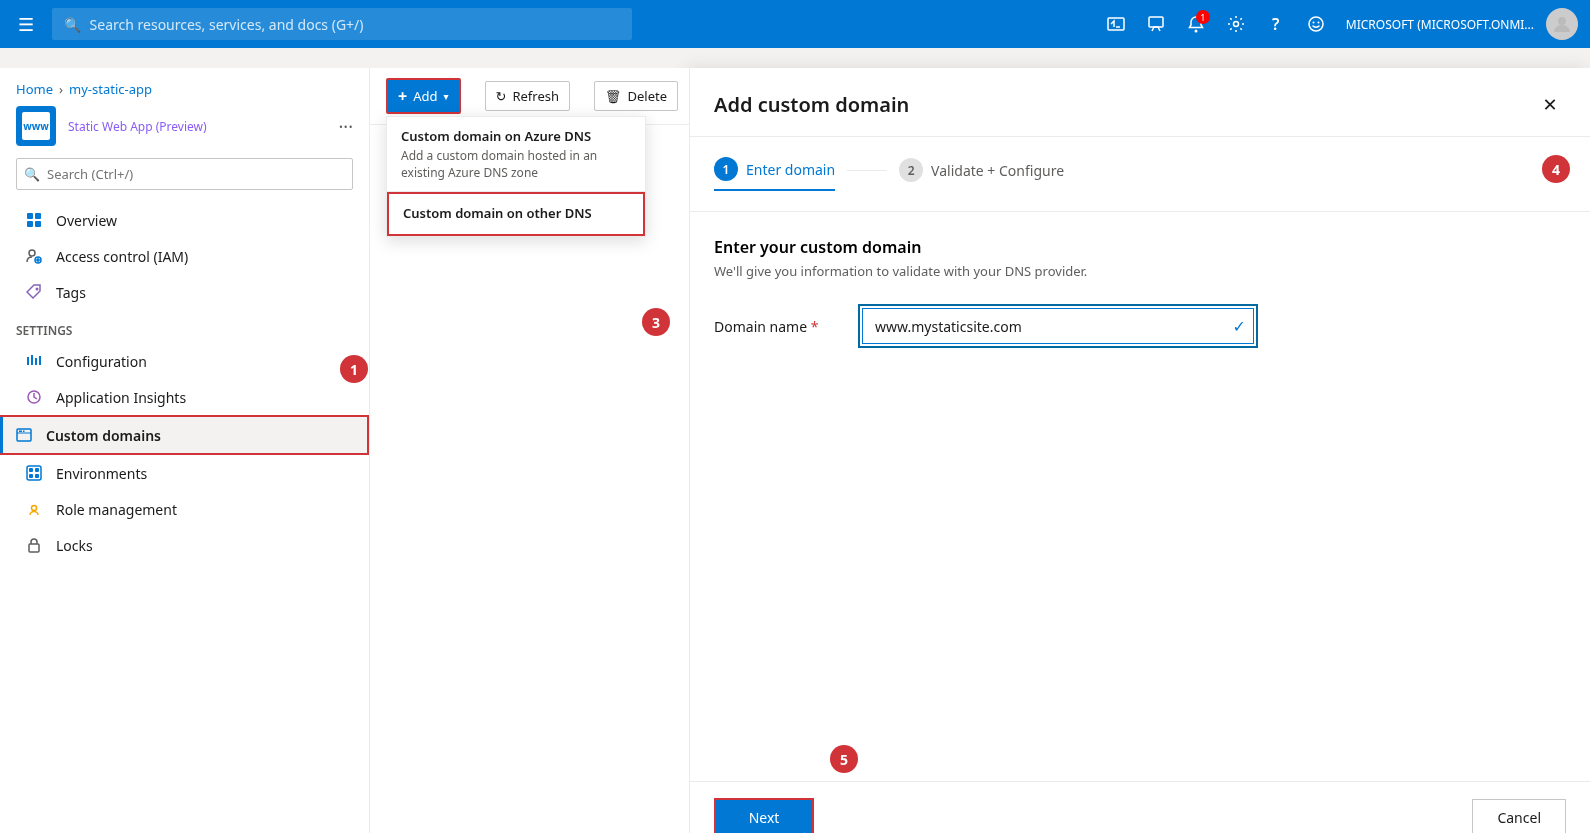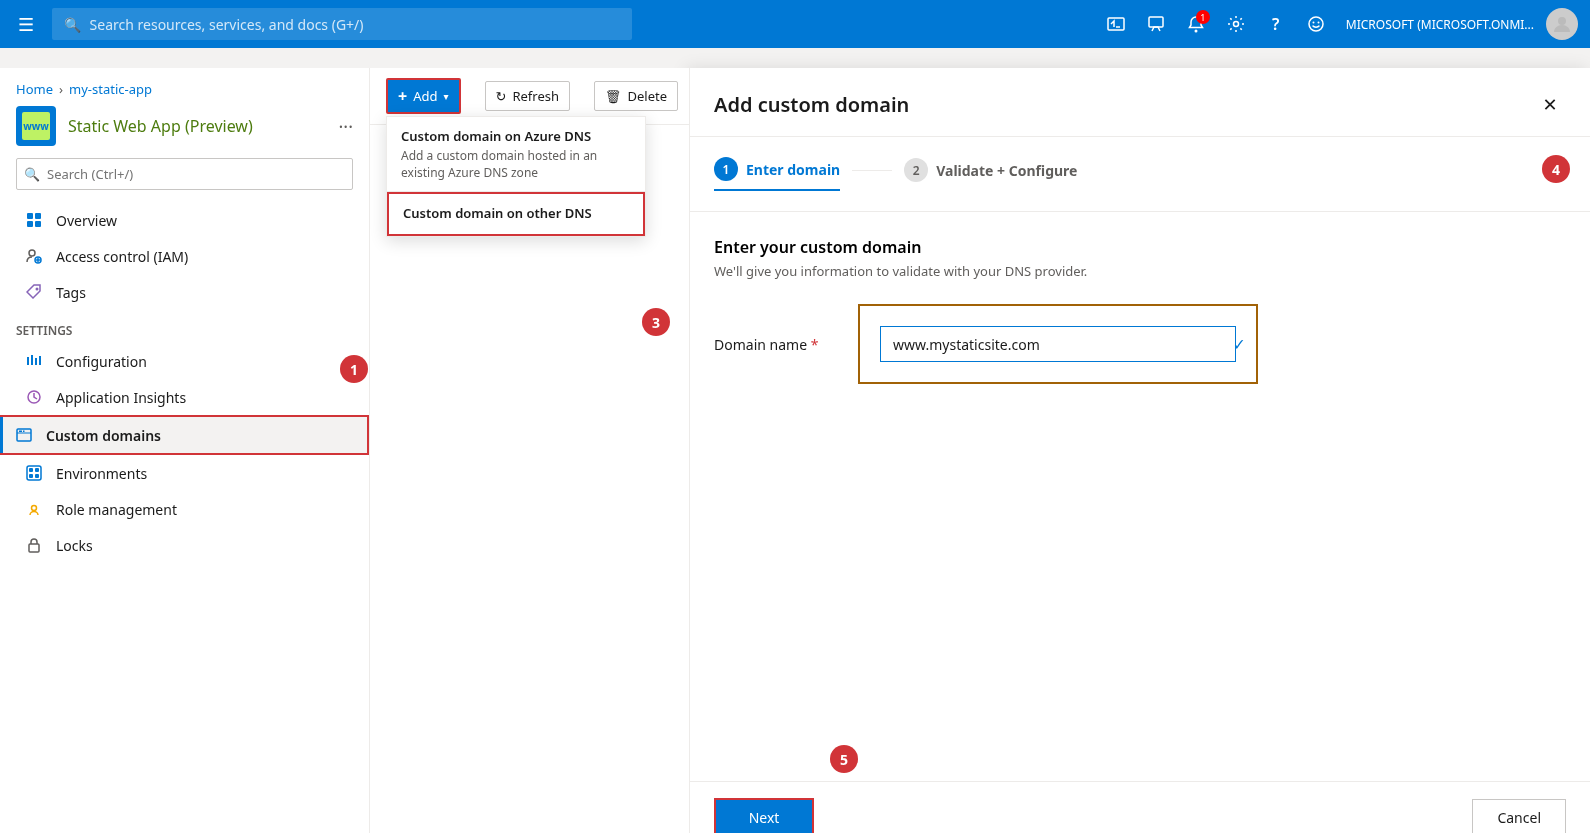--- a/index.html
+++ b/index.html
@@ -147,39 +147,39 @@
       background: #0078d4;
       border-radius: 4px;
       display: flex;
       align-items: center;
       justify-content: center;
     }
 
     .resource-icon-inner {
       width: 28px;
       height: 28px;
-      background: #bef264;
+      background: #ffffff;
       border-radius: 2px;
       display: flex;
       align-items: center;
       justify-content: center;
       font-size: 10px;
       font-weight: bold;
       color: #0078d4;
     }
 
     .resource-title-area h1 {
       font-size: 18px;
       font-weight: 600;
       color: #1b1b1b;
     }
 
     .resource-subtitle {
-      font-size: 16px;
-      color: #4d7c0f;
+      font-size: 12px;
+      color: #8b5cf6;
     }
 
     .resource-menu {
       font-size: 18px;
       color: #605e5c;
       margin-left: auto;
       cursor: pointer;
     }
 
     .sidebar-search {
@@ -432,21 +432,21 @@
       color: white;
     }
 
     .step.inactive .step-circle {
       background: #e0e0e0;
       color: #605e5c;
     }
 
     .step-label {
       font-size: 14px;
-      font-weight: 700;
+      font-weight: 400;
     }
 
     .step.active .step-label { color: #0078d4; }
     .step.inactive .step-label { color: #605e5c; }
 
     .step-separator {
       width: 40px;
       height: 1px;
       background: #edebe9;
       margin: 0 12px;
@@ -485,22 +485,22 @@
     }
 
     .required-star {
       color: #d13438;
     }
 
     .form-input-wrapper {
       flex: 1;
       max-width: 400px;
       position: relative;
-      border: 2px solid #a16207;
-      padding: 20px;
+      border: 2px solid #0369a1;
+      padding: 2px;
     }
 
     .form-input {
       width: 100%;
       height: 36px;
       padding: 0 36px 0 12px;
       font-size: 14px;
       border: 1px solid #0078d4;
       outline: none;
       color: #1b1b1b;

